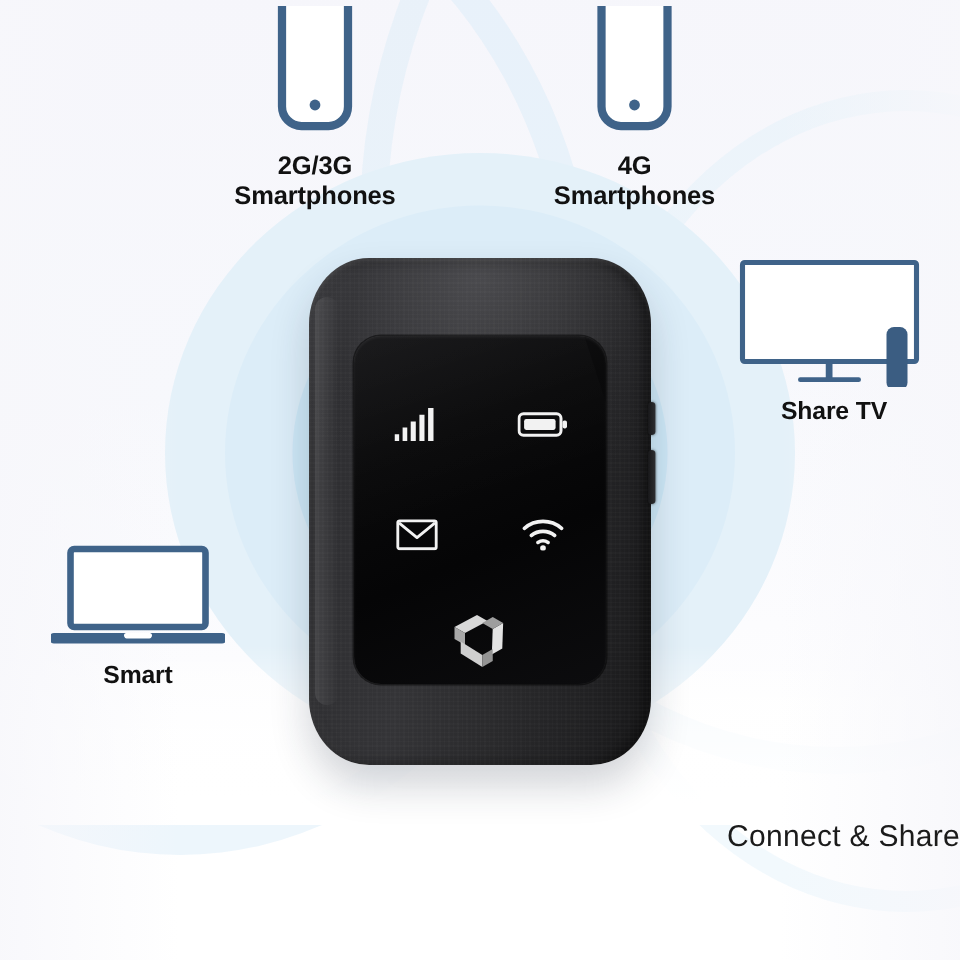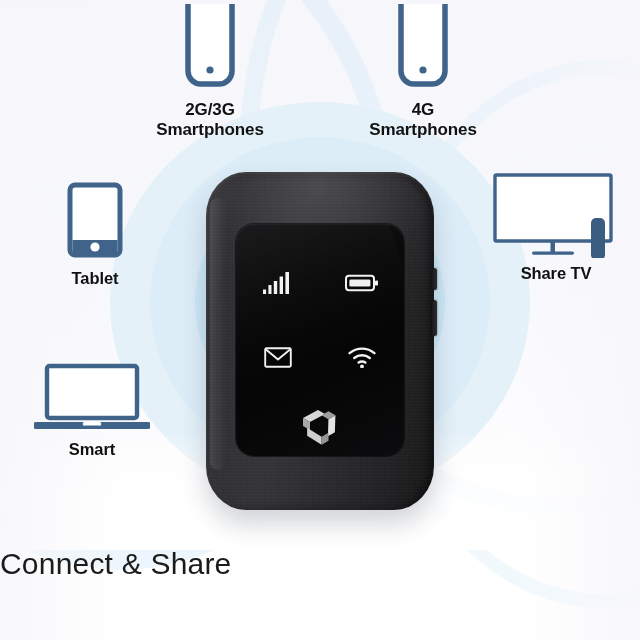--- a/index.html
+++ b/index.html
@@ -196,22 +196,22 @@
     top: 176px;
     transform: translateX(-50%);
   }
 
   
   #tagline {
     position: absolute;
     left: 0;
     right: 0;
     top: 547px;
-    text-align: left;
-    font-size: 30px;
+    text-align: right;
+    font-size: 20px;
     font-weight: 400;
     color: #1b1b1b;
     letter-spacing: 0.2px;
   }
 </style>
 </head>
 <body>
 
 <div id="infographic">
 
@@ -245,30 +245,20 @@
     <span class="node-icon">
       <svg width="52" height="84" viewBox="0 0 52 84" fill="none" xmlns="http://www.w3.org/2000/svg">
         <rect x="4" y="-16" width="44" height="96" rx="13" ry="13" stroke="#3f6389" stroke-width="5.5" fill="#ffffff"></rect>
         <circle cx="26" cy="66" r="3.6" fill="#3f6389"></circle>
       </svg>
     </span>
     <div class="node-label">4G
 Smartphones</div>
   </div>
 
-  <div class="node" id="node-tablet">
-    <span class="node-icon">
-      <svg width="56" height="76" viewBox="0 0 56 76" fill="none" xmlns="http://www.w3.org/2000/svg">
-        <rect x="3" y="3" width="50" height="70" rx="5" ry="5" fill="#ffffff" stroke="#3f6389" stroke-width="5"></rect>
-        <path d="M5.5 58 H50.5 V68 a4 4 0 0 1 -4 4 H9.5 a4 4 0 0 1 -4 -4 Z" fill="#3f6389"></path>
-        <circle cx="28" cy="65" r="4.6" fill="#ffffff"></circle>
-      </svg>
-    </span>
-    <div class="node-label">Tablet</div>
-  </div>
 
   <div class="node" id="node-smart-tv">
     <span class="node-icon">
       <svg width="128" height="86" viewBox="0 0 128 86" fill="none" xmlns="http://www.w3.org/2000/svg">
         <rect x="3" y="3" width="116" height="66" rx="1.5" ry="1.5" fill="#ffffff" stroke="#3f6389" stroke-width="3.4"></rect>
         <rect x="58.5" y="69" width="4.5" height="11" fill="#3f6389"></rect>
         <rect x="40" y="79.5" width="42" height="3.2" rx="1.6" fill="#3f6389"></rect>
         <rect x="99" y="46" width="14" height="42" rx="5" ry="5" fill="#3b5d82"></rect>
       </svg>
     </span>

